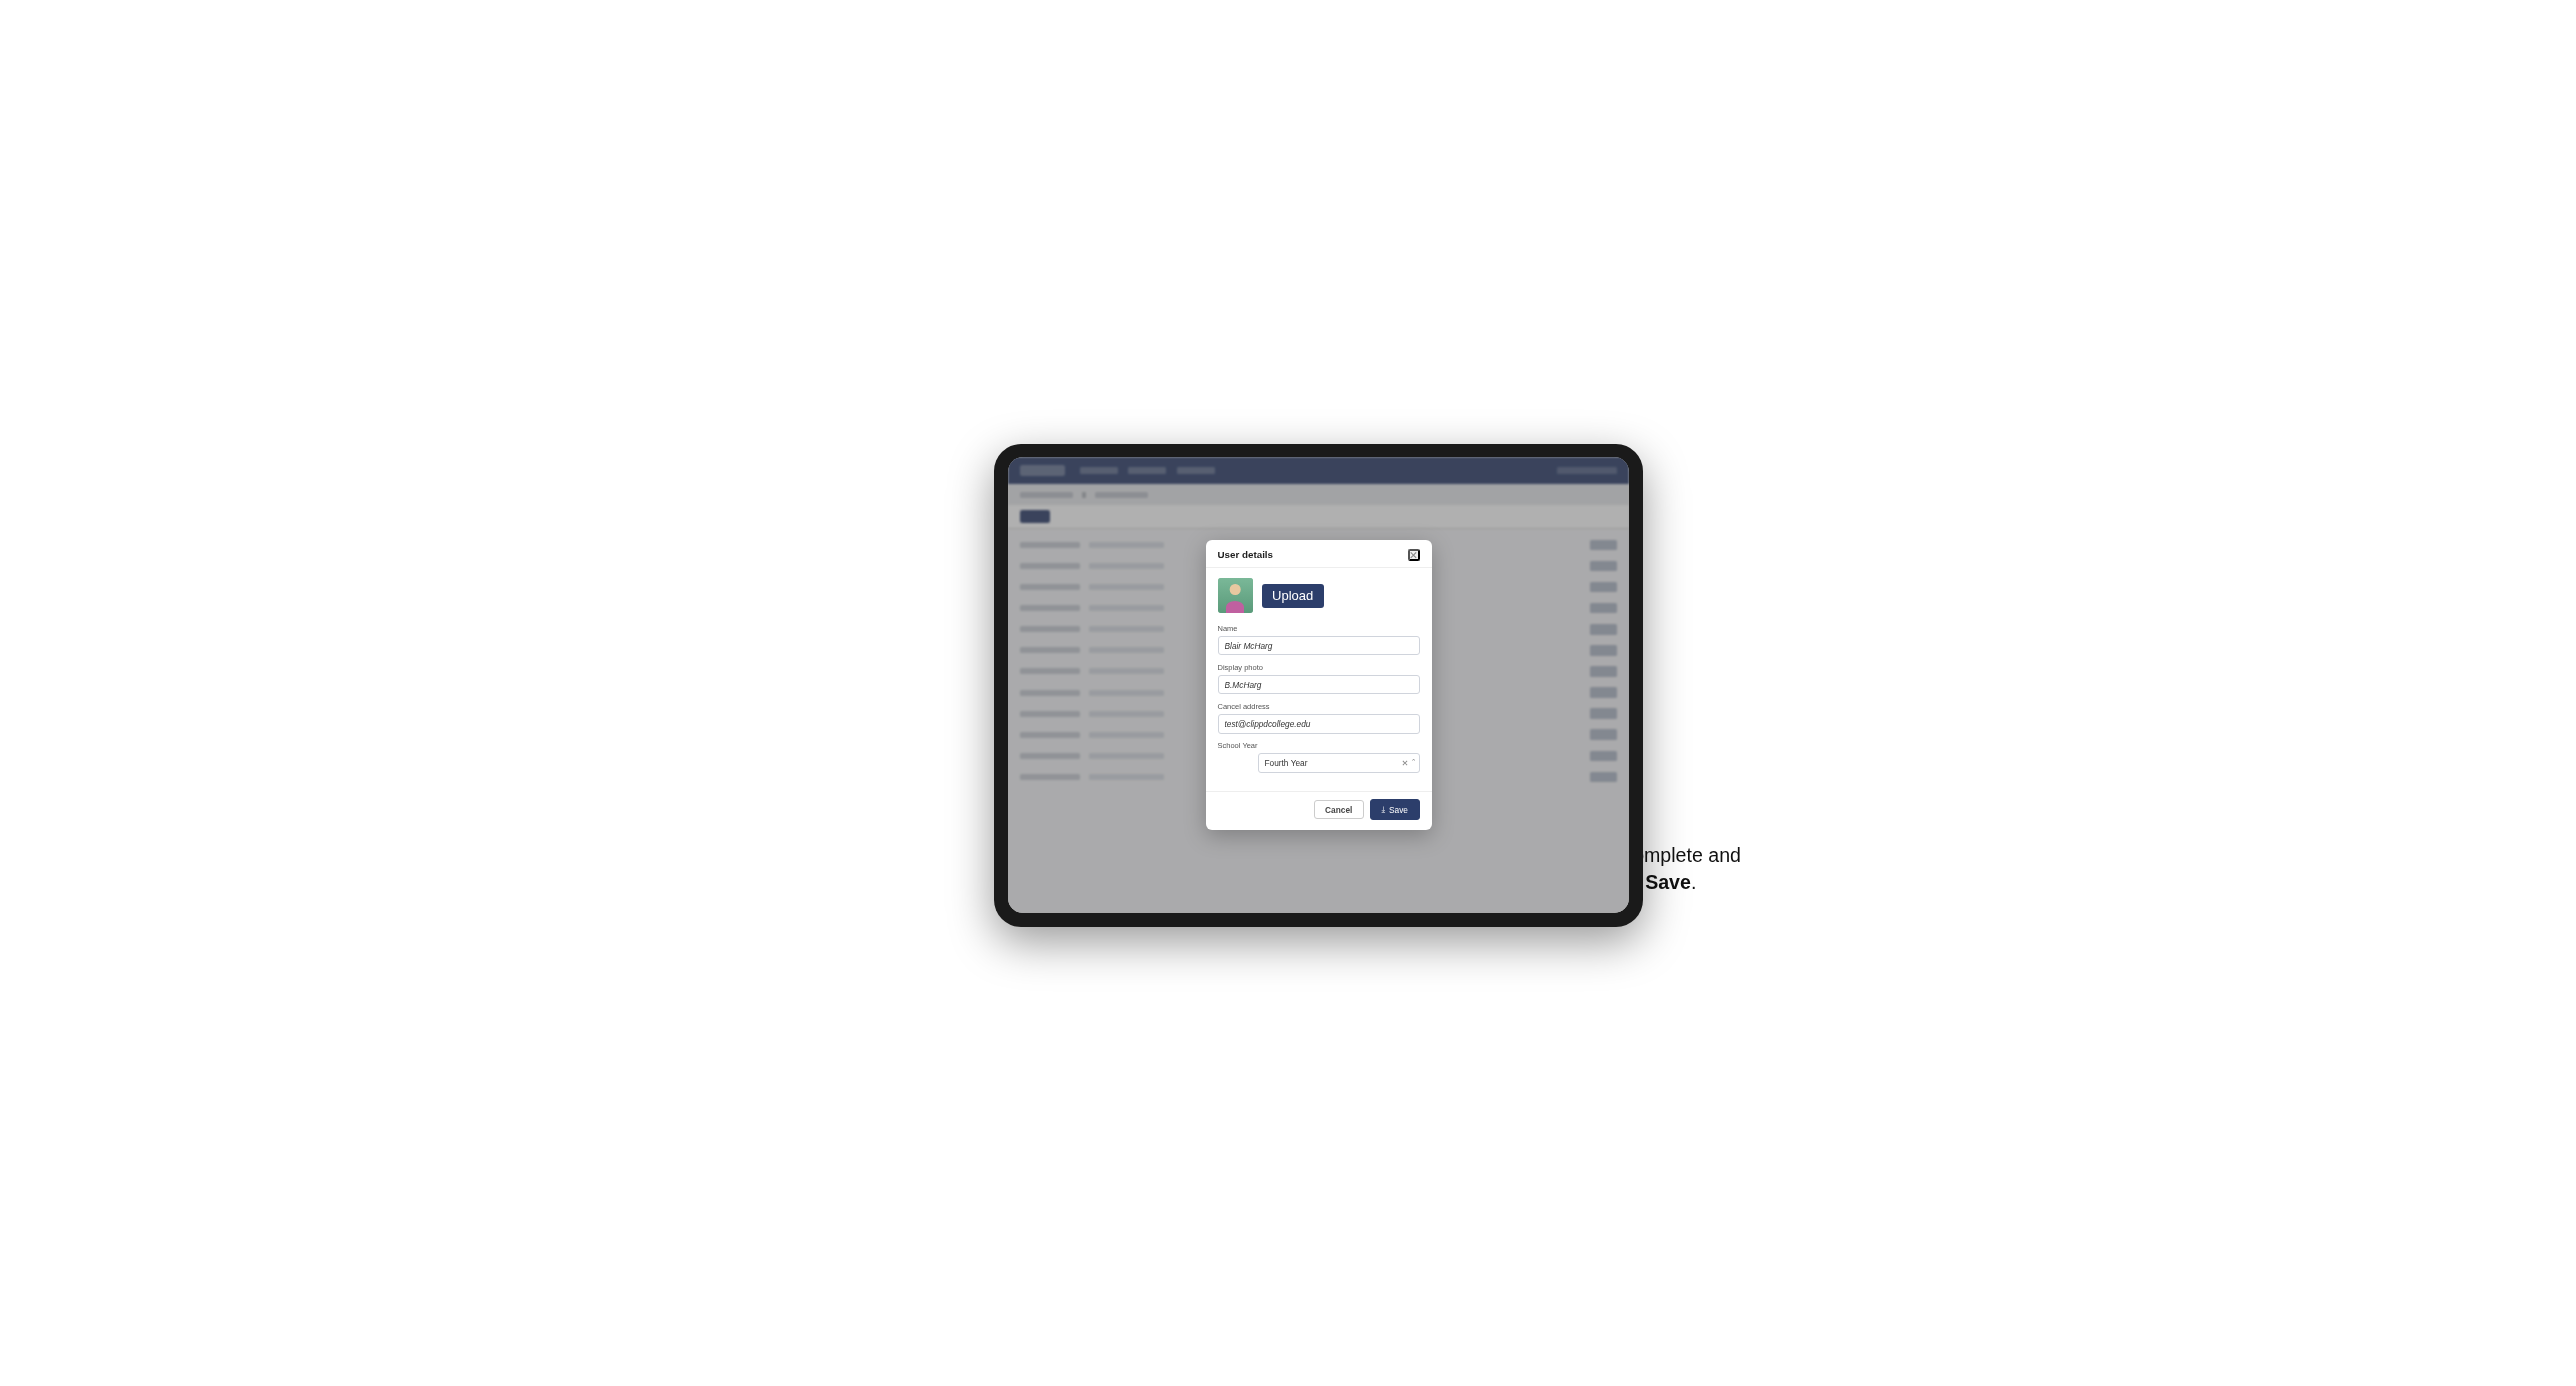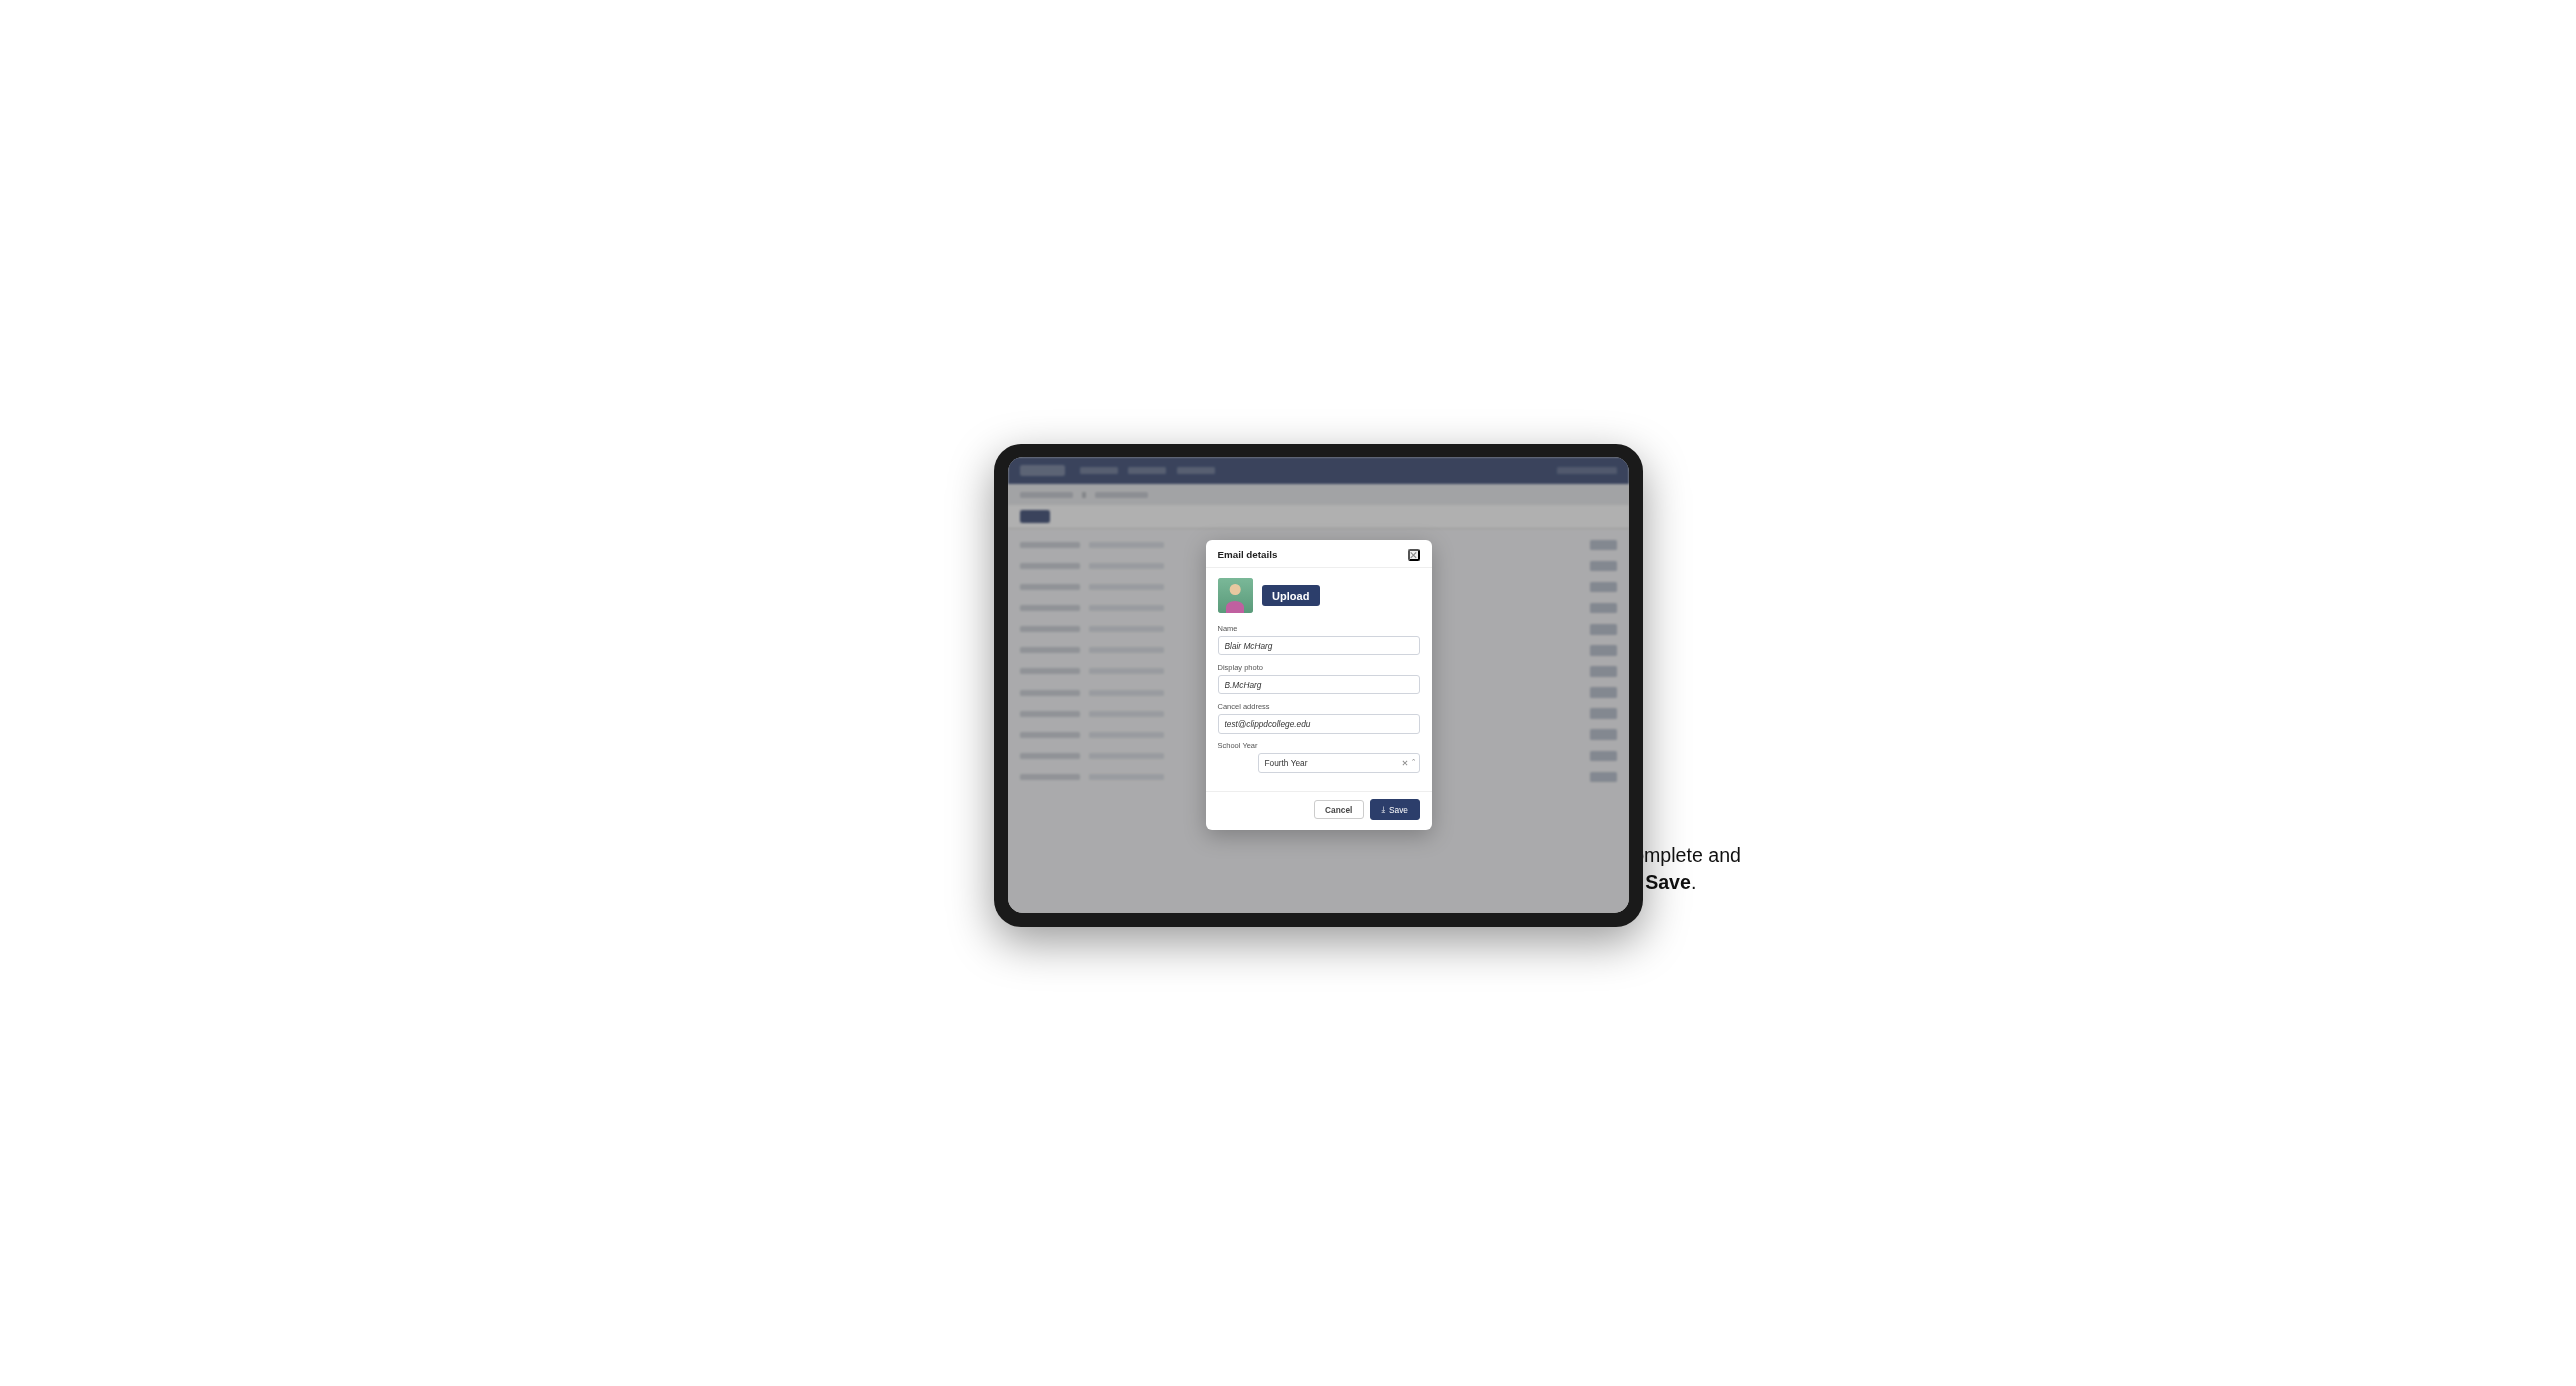--- a/index.html
+++ b/index.html
@@ -297,23 +297,23 @@
       background: #c060a0;
       border-radius: 50% 50% 0 0;
     }
 
     .upload-btn {
       background: #2c3e6b;
       color: #fff;
       border: none;
       border-radius: 3px;
       padding: 4.5px 10.6px;
-      font-size: 11px;
+      font-size: 13px;
       cursor: pointer;
-      font-weight: 700;
+      font-weight: 400;
     }
 
     .form-group {
       margin-bottom: 7.5px;
     }
 
     .form-label {
       font-size: 7.5px;
       color: #555;
       margin-bottom: 3px;
@@ -525,21 +525,21 @@
             <div class="content-value"></div>
             <div class="content-action"></div>
           </div>
         </div>
       </div>
 
       <div class="modal-overlay">
         <div class="modal">
 
           <div class="modal-header">
-            <span class="modal-title">Email details</span>
+            <span class="modal-title">User details</span>
             <button class="modal-close">✕</button>
           </div>
 
           <div class="modal-body">
 
             <div class="photo-section">
               <div class="avatar-thumb">
                 <div class="avatar-person"></div>
               </div>
               <button class="upload-btn">Upload</button>

